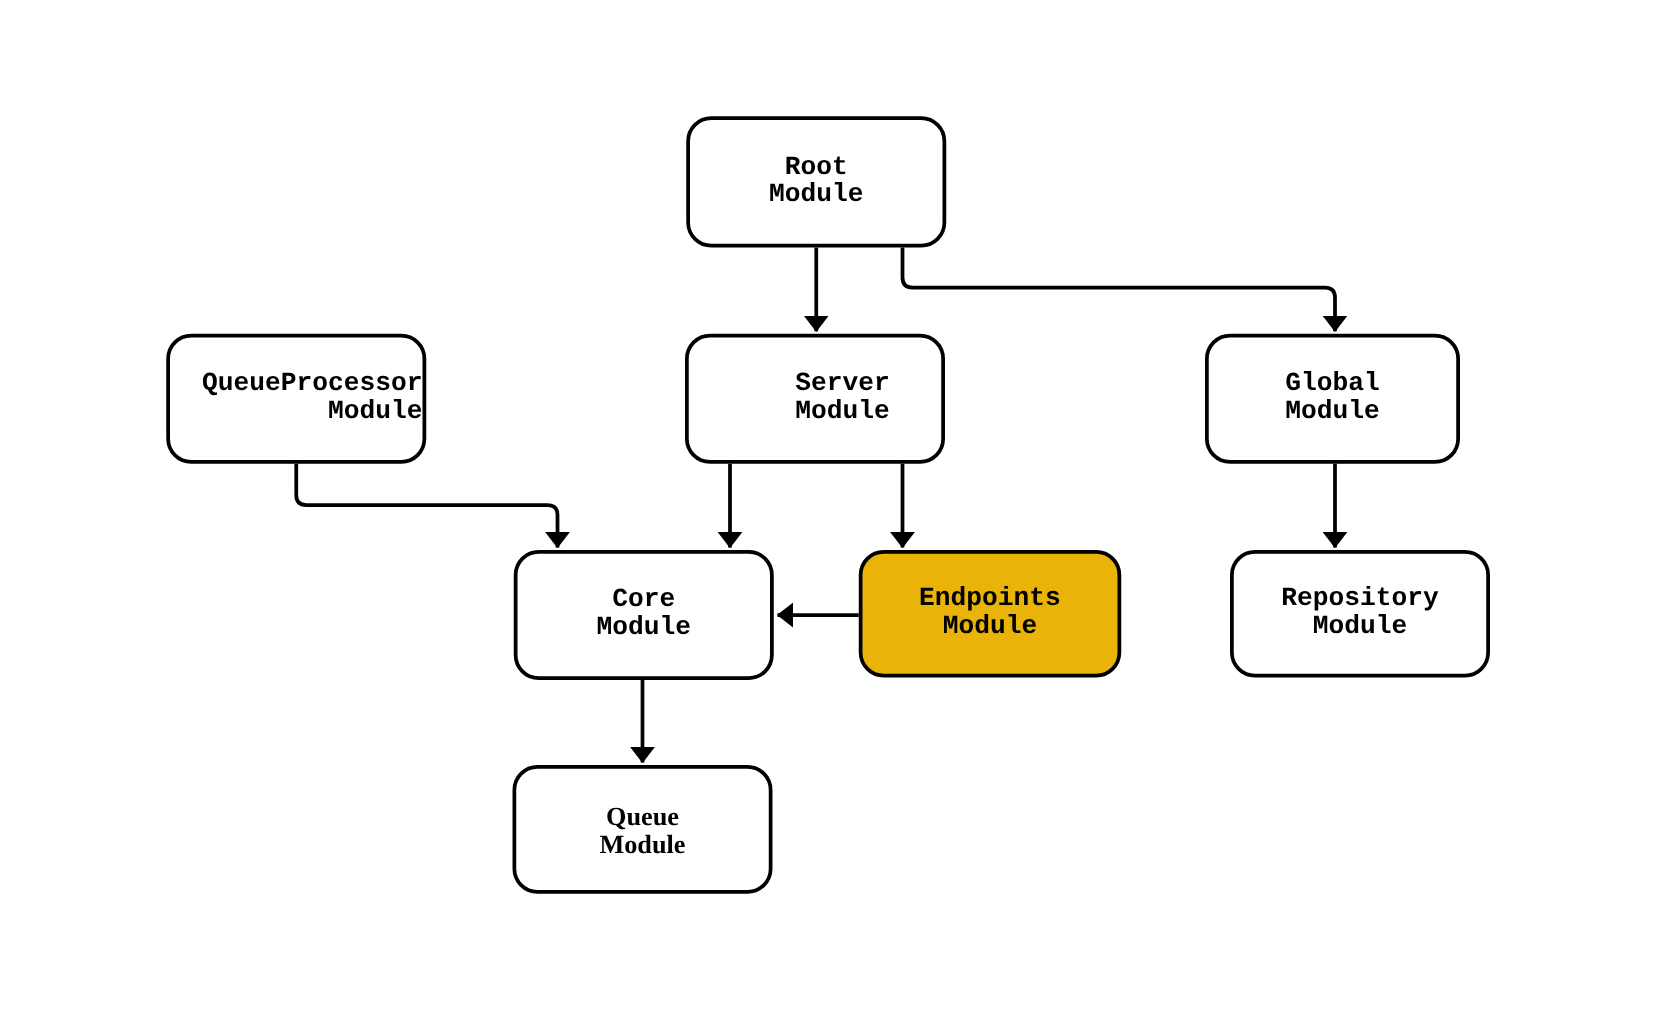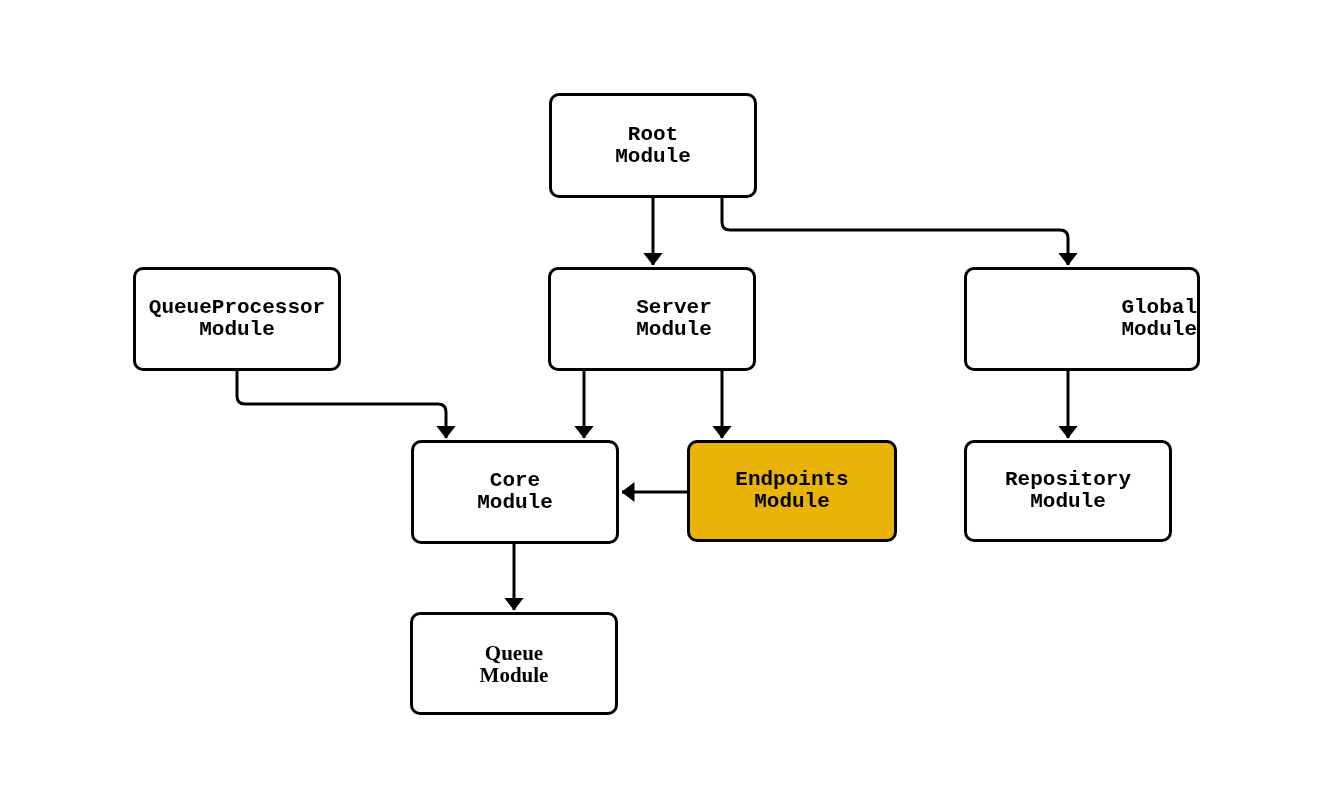--- a/index.html
+++ b/index.html
@@ -24,21 +24,21 @@
   }
   .edges-layer path.edge {
     fill: none;
     stroke: #000000;
     stroke-width: 3;
   }
   .node {
     position: absolute;
     box-sizing: border-box;
     border: 3px solid #000000;
-    border-radius: 10px;
+    border-radius: 20px;
     background: #ffffff;
     display: flex;
     flex-direction: column;
     align-items: center;
     justify-content: center;
     text-align: center;
     font-weight: bold;
     font-size: 21px;
     line-height: 22px;
     color: #000000;
@@ -64,41 +64,41 @@
         <path class="edge" d="M687,492 L622,492" stroke="#000000" marker-end="url(#arrowhead)"></path>
         <path class="edge" d="M1068,371 L1068,438" stroke="#000000" marker-end="url(#arrowhead)"></path>
         <path class="edge" d="M514,544 L514,610" stroke="#000000" marker-end="url(#arrowhead)"></path>
       </g>
   </svg>
   <div id="nodes-layer">
       <div class="node" style="left: 549px; top: 93px; width: 208px; height: 105px; border-color: rgb(0, 0, 0); background: rgb(255, 255, 255); color: rgb(0, 0, 0);">
         <span>Root</span>
         <span>Module</span>
       </div>
-      <div class="node" style="left: 133px; top: 267px; width: 208px; height: 104px; border-color: rgb(0, 0, 0); background: rgb(255, 255, 255); color: rgb(0, 0, 0);">
+      <div class="node" style="left: 133px; top: 267px; width: 208px; height: 104px; border-color: rgb(0, 0, 0); background: rgb(255, 255, 255); color: rgb(0, 0, 0); align-items: flex-end;">
         <span>QueueProcessor</span>
         <span>Module</span>
       </div>
       <div class="node" style="left: 548px; top: 267px; width: 208px; height: 104px; border-color: rgb(0, 0, 0); background: rgb(255, 255, 255); color: rgb(0, 0, 0); padding-left: 44px;">
         <span>Server</span>
         <span>Module</span>
       </div>
-      <div class="node" style="left: 964px; top: 267px; width: 236px; height: 104px; border-color: rgb(0, 0, 0); background: rgb(255, 255, 255); color: rgb(0, 0, 0); align-items: flex-end;">
+      <div class="node" style="left: 964px; top: 267px; width: 204px; height: 104px; border-color: rgb(0, 0, 0); background: rgb(255, 255, 255); color: rgb(0, 0, 0);">
         <span>Global</span>
         <span>Module</span>
       </div>
       <div class="node" style="left: 411px; top: 440px; width: 208px; height: 104px; border-color: rgb(0, 0, 0); background: rgb(255, 255, 255); color: rgb(0, 0, 0);">
         <span>Core</span>
         <span>Module</span>
       </div>
       <div class="node" style="left: 687px; top: 440px; width: 210px; height: 102px; border-color: rgb(0, 0, 0); background: #eab308; color: rgb(0, 0, 0);">
         <span>Endpoints</span>
         <span>Module</span>
       </div>
-      <div class="node" style="left: 964px; top: 440px; width: 208px; height: 102px; border-color: rgb(0, 0, 0); background: rgb(255, 255, 255); color: rgb(0, 0, 0);">
+      <div class="node" style="left: 984px; top: 440px; width: 208px; height: 102px; border-color: rgb(0, 0, 0); background: rgb(255, 255, 255); color: rgb(0, 0, 0);">
         <span>Repository</span>
         <span>Module</span>
       </div>
       <div class="node" style="left: 410px; top: 612px; width: 208px; height: 103px; border-color: rgb(0, 0, 0); background: rgb(255, 255, 255); color: rgb(0, 0, 0); font-family: Liberation Serif, serif;">
         <span>Queue</span>
         <span>Module</span>
       </div>
     </div>
 </div>
 

